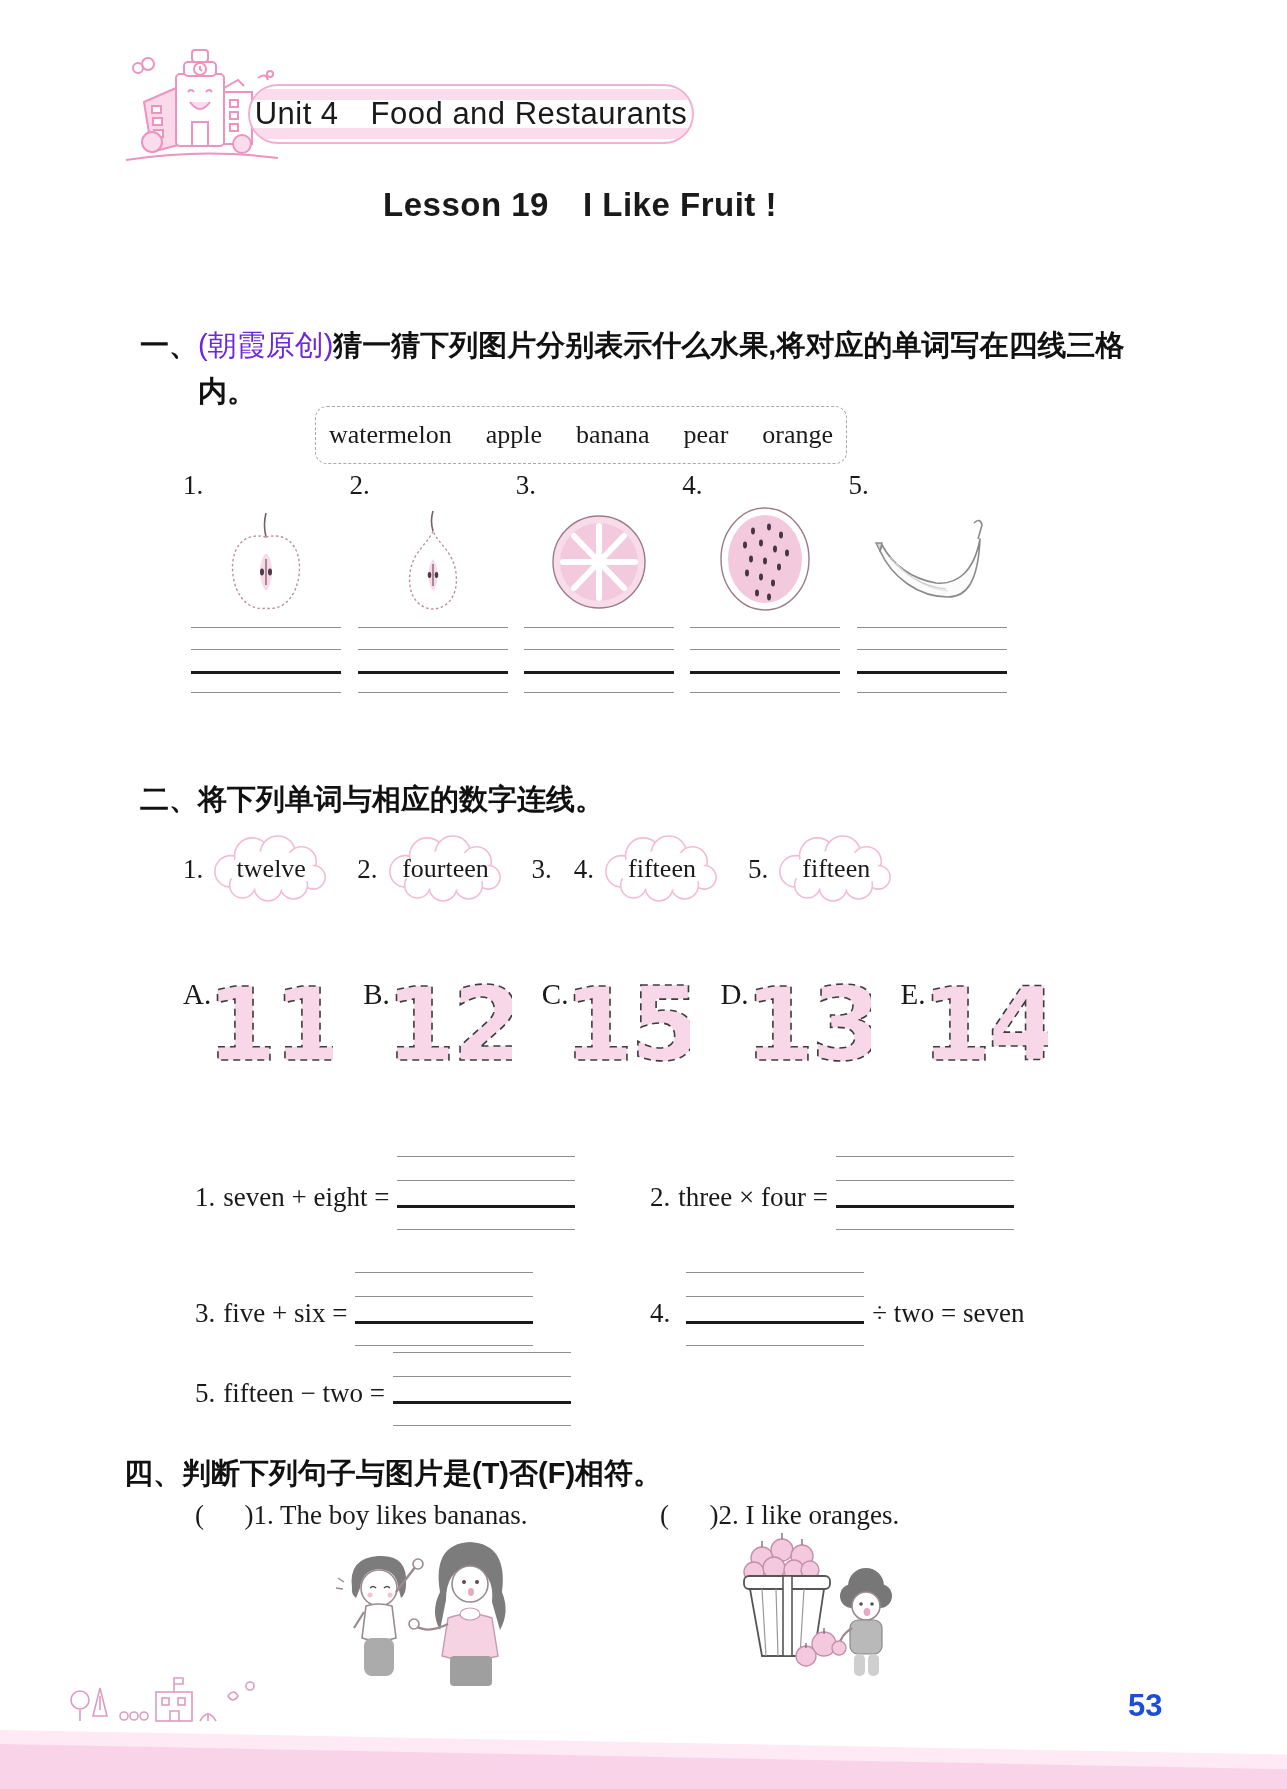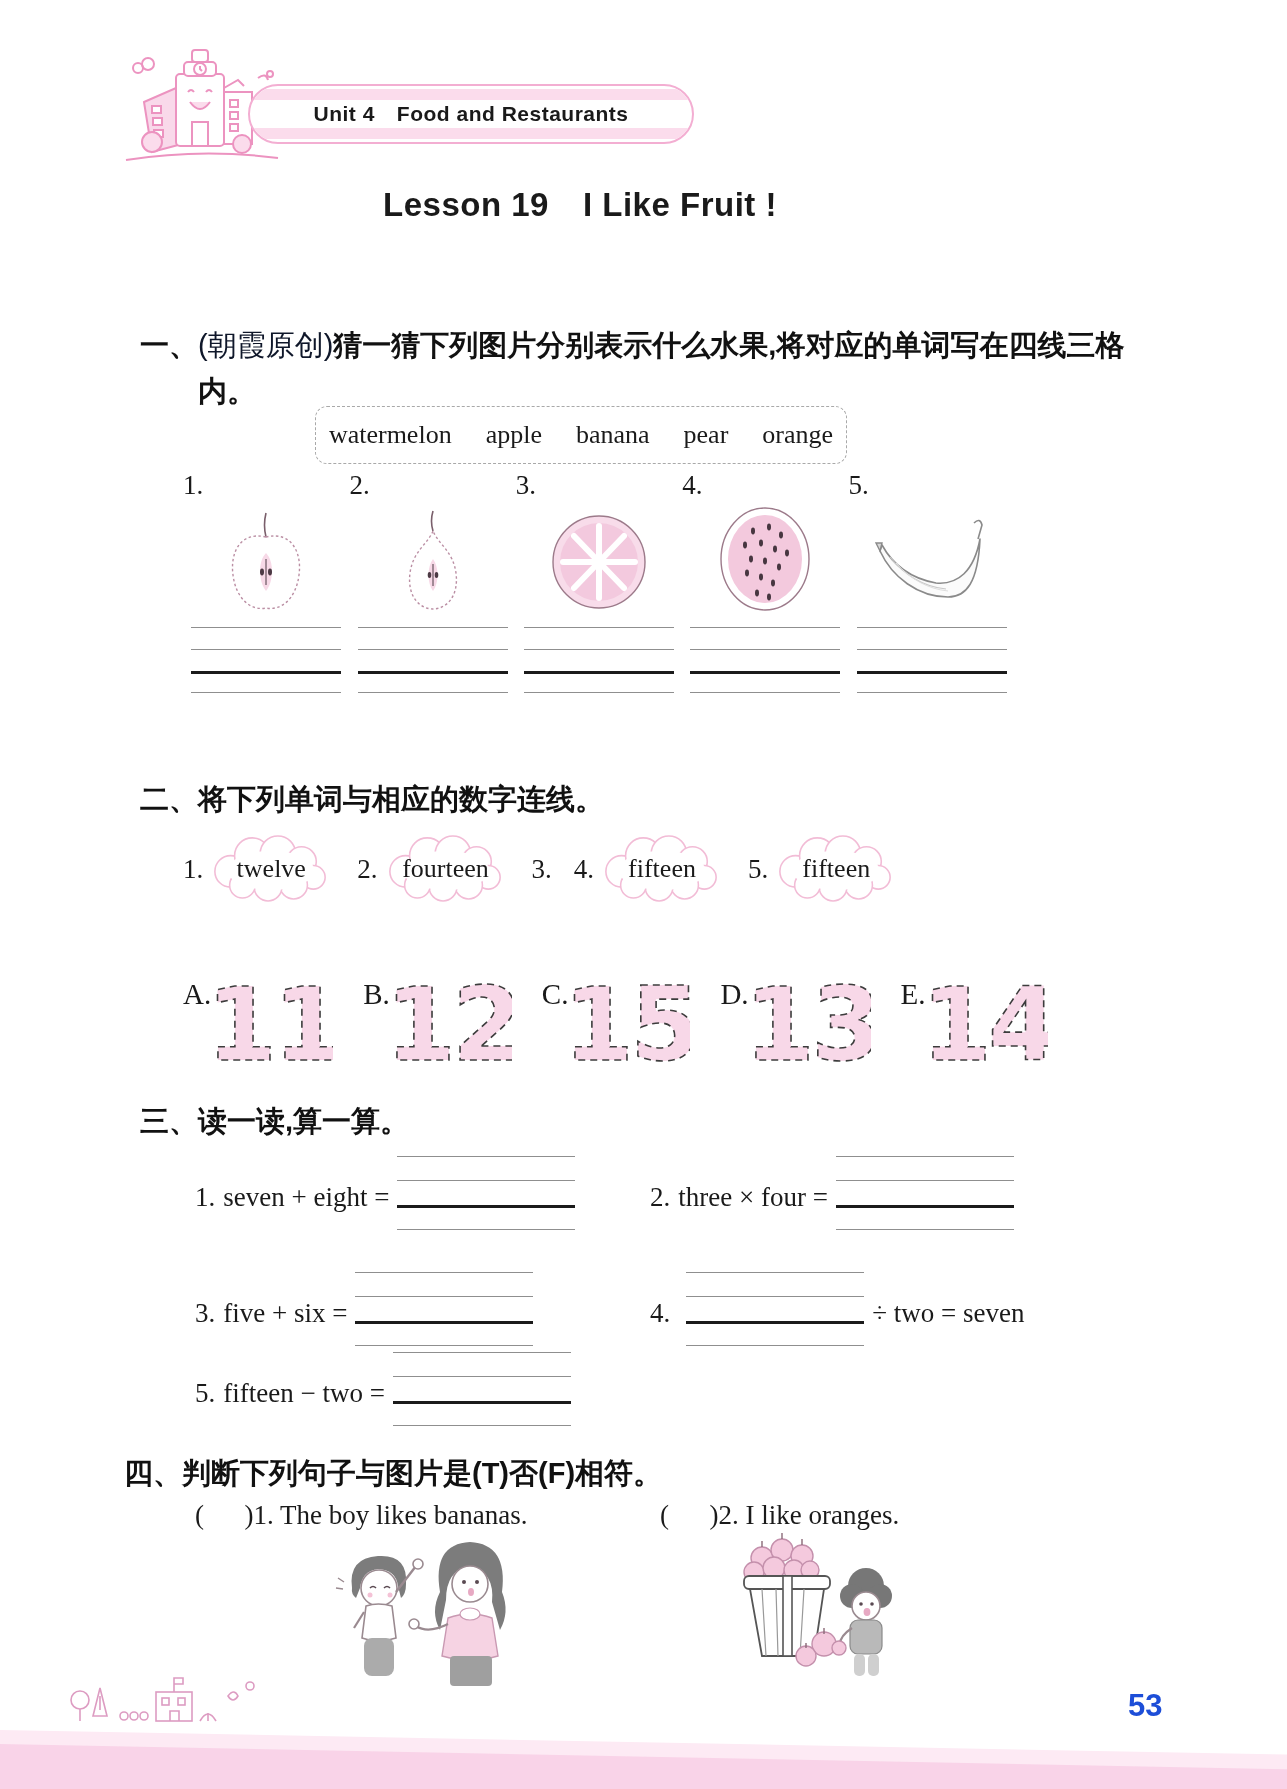--- a/index.html
+++ b/index.html
@@ -14,21 +14,21 @@
   .building{position:absolute;left:122px;top:48px;width:160px;height:118px;}
   .unit-pill{
     position:absolute;left:248px;top:84px;width:442px;height:56px;
     border:2.5px solid #f3aed2;border-radius:30px;background:#fff;
     display:flex;align-items:center;justify-content:center;overflow:hidden;
   }
   .unit-pill::before,.unit-pill::after{
     content:"";position:absolute;left:0;right:0;height:11px;background:#fbdcec;
   }
   .unit-pill::before{top:3px;} .unit-pill::after{bottom:3px;}
-  .unit-title{position:relative;font-size:21px;font-weight:bold;letter-spacing:.5px;white-space:nowrap;}
+  .unit-title{position:relative;font-size:31px;font-weight:normal;letter-spacing:.5px;white-space:nowrap;}
 
   .lesson-title{
     position:absolute;left:0;top:186px;width:1160px;text-align:center;
     font-size:33px;font-weight:bold;letter-spacing:.5px;
   }
 
   
   .badge{position:absolute;left:138px;top:247px;display:flex;align-items:center;gap:10px;height:58px;}
   .badge-label{
     position:relative;font-size:31px;font-weight:bold;color:#e5368c;letter-spacing:3px;padding:0 4px;z-index:1;
@@ -41,21 +41,21 @@
 
   
   .sec-head{
     position:absolute;font-size:29px;font-weight:bold;line-height:46px;
     padding-left:58px;text-indent:-58px;color:#111;
   }
   .sec1-head{left:140px;top:322px;width:930px;}
   .sec2-head{left:140px;top:776px;width:930px;}
   .sec3-head{left:140px;top:1098px;width:930px;}
   .sec4-head{left:124px;top:1450px;width:930px;}
-  .credit{font-weight:400;color:#0f172a;}
+  .credit{font-weight:400;color:#6d28d9;}
 
   
   .word-bank{
     position:absolute;left:315px;top:406px;width:530px;height:56px;
     border:1.5px dashed #a9a9a9;border-radius:12px;
     display:flex;align-items:center;justify-content:center;gap:34px;
     font-size:26px;
   }
 
   
@@ -405,23 +405,20 @@
       </svg>
     </div>
     <div class="num-item">
       <span class="num-letter serif">E.</span>
       <svg class="trace" width="120" height="122" viewBox="0 0 120 122">
         <text x="60" y="100" text-anchor="middle">14</text>
       </svg>
     </div>
   </div>
 
-  <div class="sec-head sec3-head">
-    <span>三、</span><span>读一读,算一算。</span>
-  </div>
 
   <div class="prob p1 serif">
     <span class="ptext">1.</span>
     <span class="ptext">seven + eight =</span>
     <div class="lines4 math-lines">
         <i class="l l1"></i>
         <i class="l l2"></i>
         <i class="l l3"></i>
         <i class="l l4"></i>
       </div>

